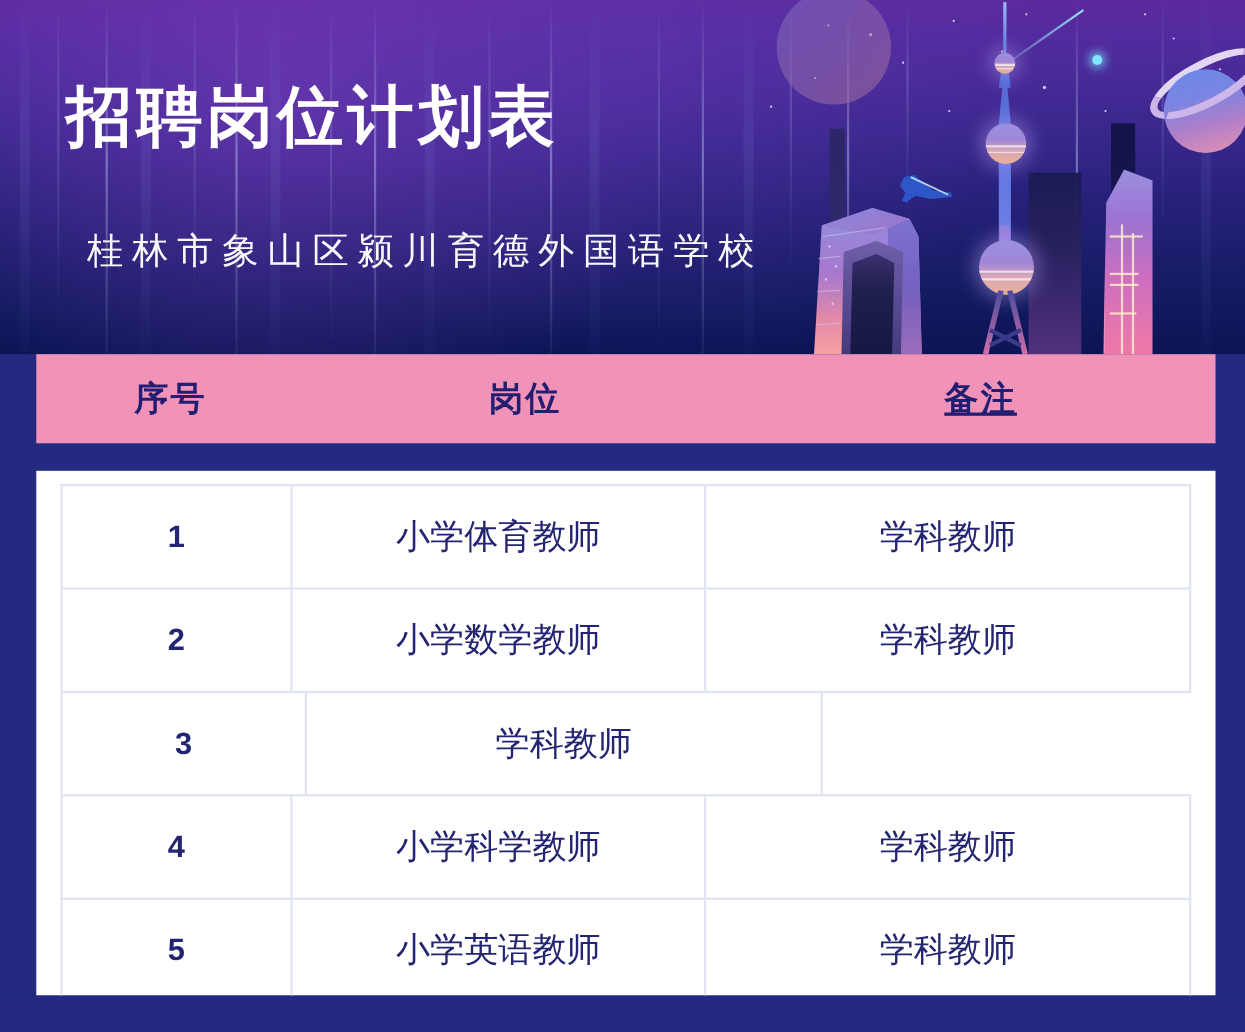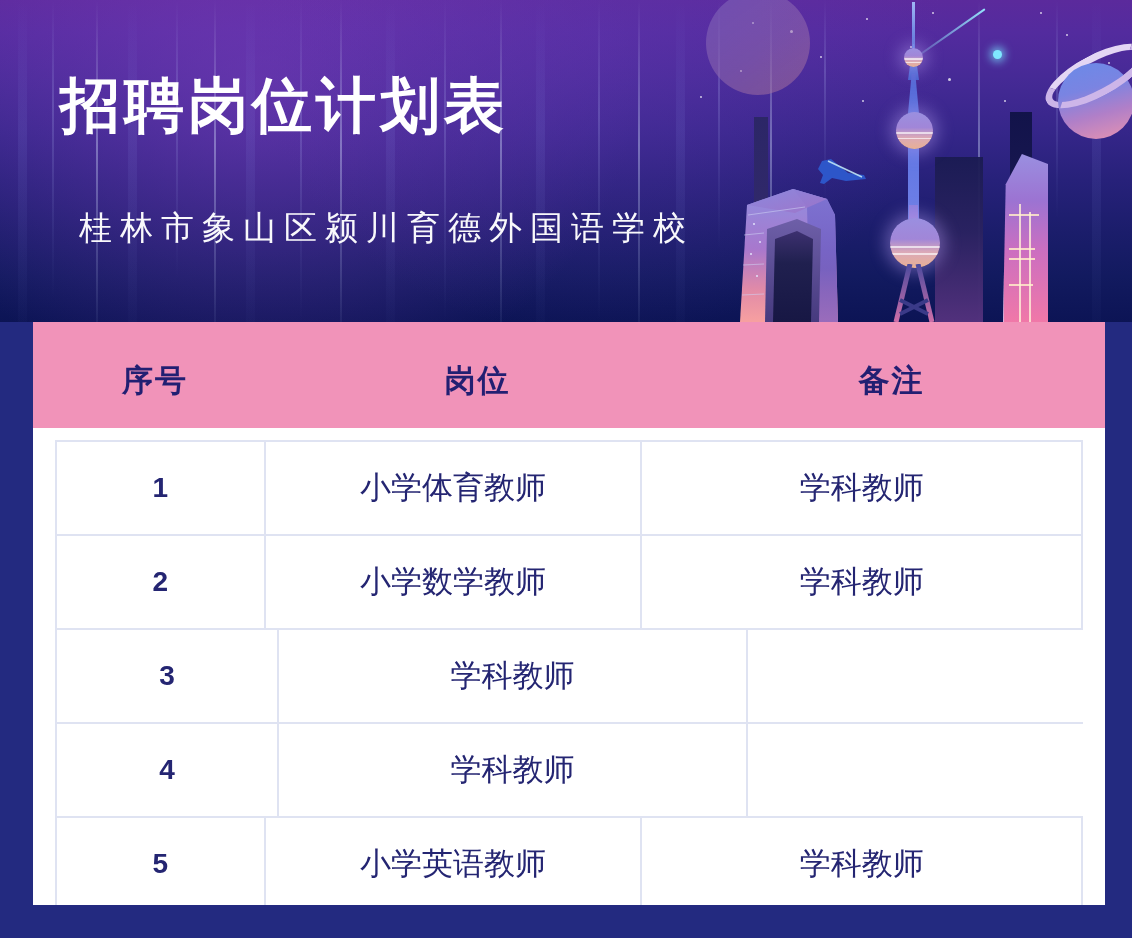--- a/index.html
+++ b/index.html
@@ -220,35 +220,35 @@
   .pearl-legs { position: absolute; left: 2px; bottom: 0; width: 48px; height: 58px; }
 
   
   .table-card {
     position: absolute;
     left: 33px; top: 322px;
     width: 1072px;
   }
   .thead {
     display: flex;
-    height: 118px;
+    height: 81px;
     background: #f193b9;
   }
   .thead .th {
     display: flex;
     align-items: center;
     justify-content: center;
     color: #221f72;
     font-size: 31px;
     font-weight: bold;
     letter-spacing: 2px;
   }
   .col-1 { width: 244px; }
   .col-2 { width: 401px; }
-  .col-3 { width: 427px; }
+  .col-3 { width: 427px; text-decoration: underline; }
 
   
   .tbody-wrap {
     position: absolute;
     left: 33px; top: 428px;
     width: 1072px;
     height: 477px;
     background: #ffffff;
   }
   .grid {
@@ -513,20 +513,21 @@
         <div class="tcell c-note">学科教师</div>
       </div>
 
       <div class="trow">
         <div class="tcell c-idx">3</div>
         <div class="tcell c-note">学科教师</div>
       </div>
 
       <div class="trow">
         <div class="tcell c-idx">4</div>
+        <div class="tcell c-pos">小学科学教师</div>
         <div class="tcell c-note">学科教师</div>
       </div>
 
       <div class="trow">
         <div class="tcell c-idx">5</div>
         <div class="tcell c-pos">小学英语教师</div>
         <div class="tcell c-note">学科教师</div>
       </div>
 
     </div>

